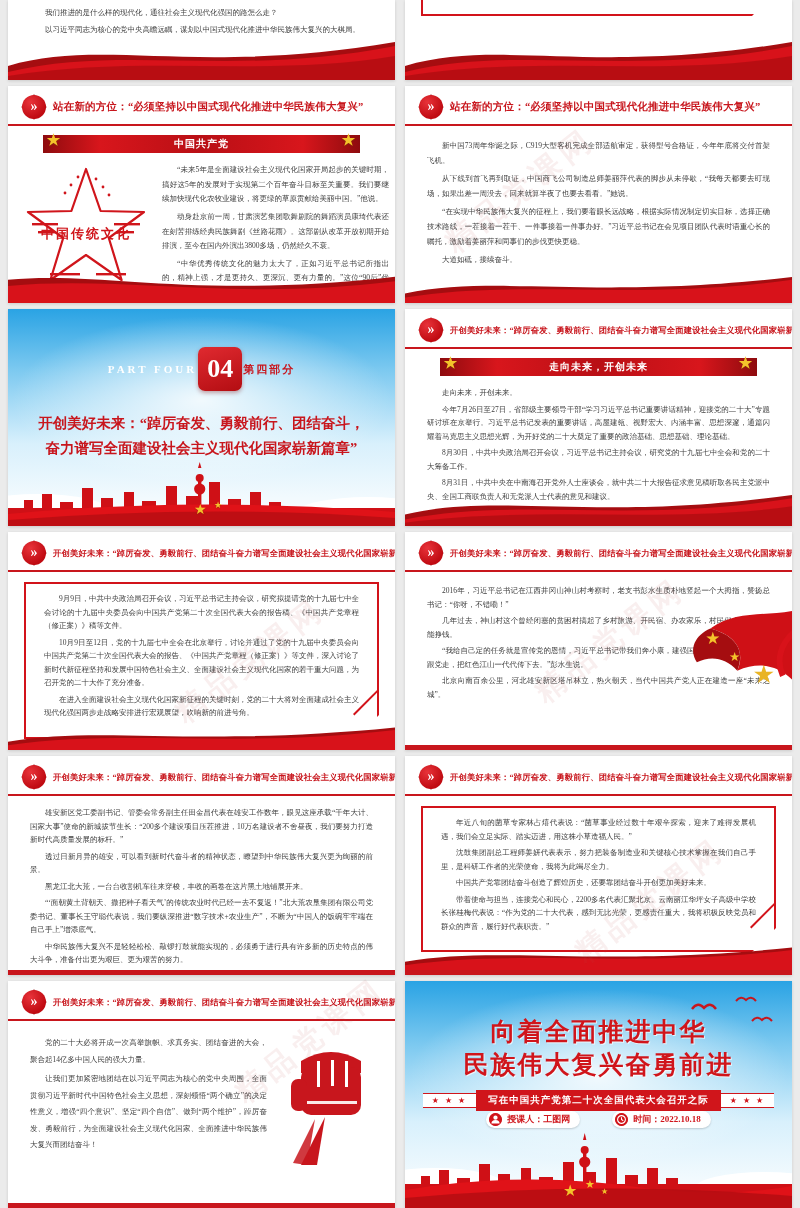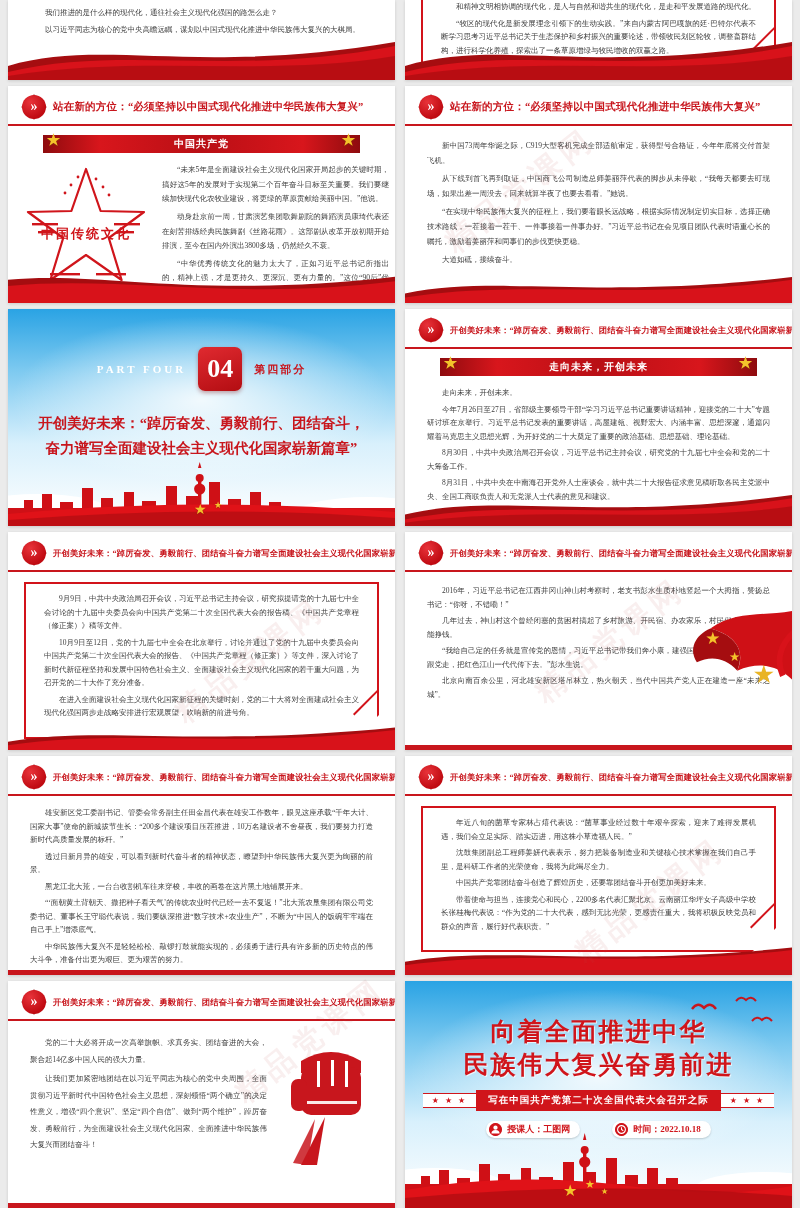--- a/index.html
+++ b/index.html
@@ -55,21 +55,21 @@
   .star-text{position:absolute;inset:0;display:flex;flex-direction:row;align-items:center;
              justify-content:center;color:#d0151b;font-weight:bold;font-size:13px;
              letter-spacing:2px;line-height:1.5;padding-top:6px;}
   .two-col{display:flex;}
   .two-col .texts{flex:1;padding-right:6px;}
 
   
   .sky{background:linear-gradient(180deg,#2aa3e4 0%,#7cc9f0 28%,#d8f0fc 62%,#ffffff 100%);}
   .sky .rays{position:absolute;inset:0;
        background:radial-gradient(ellipse 70% 55% at 50% 42%,rgba(255,255,255,.85),rgba(255,255,255,0) 70%);}
-  .part-row{position:relative;display:flex;align-items:center;justify-content:center;gap:12px;
+  .part-row{position:relative;display:flex;align-items:center;justify-content:center;gap:1px;
             margin-top:38px;z-index:2;}
   .part-en{color:#fff;font-weight:bold;font-size:11px;letter-spacing:3px;}
   .part-zh{color:#c8161d;font-weight:bold;font-size:11px;letter-spacing:2px;}
   .part-num{width:44px;height:44px;border-radius:7px;color:#fff;font-weight:bold;font-size:26px;
             line-height:44px;text-align:center;
             background:linear-gradient(160deg,#e02a30,#b30d12);box-shadow:0 2px 4px rgba(120,0,0,.35);}
   .div-title{position:relative;z-index:2;margin:20px auto 0;width:88%;text-align:center;
              color:#c8161d;font-weight:bold;font-size:14.5px;line-height:1.75;}
   .skyline{position:absolute;left:0;bottom:0;width:100%;z-index:1;}
   .gold-star{position:absolute;color:#f4c32b;z-index:4;text-shadow:0 1px 1px rgba(120,60,0,.4);}
@@ -77,21 +77,21 @@
   
   .cover-title{position:relative;z-index:2;margin-top:34px;text-align:center;color:#d0151b;
                font-weight:bold;font-size:25px;line-height:1.32;letter-spacing:2px;
                text-shadow:1px 1px 0 rgba(255,255,255,.7);}
   .subwrap{position:relative;z-index:2;display:flex;justify-content:center;align-items:center;
            margin-top:9px;}
   .sub-side{background:#fff;border-top:1px solid #d0151b;border-bottom:1px solid #d0151b;
             padding:2px 9px 1px;color:#d0151b;font-size:8px;letter-spacing:2px;line-height:10px;}
   .sub-center{background:#d0151b;color:#fff;font-weight:bold;font-size:9.5px;
               padding:4px 12px;letter-spacing:1px;}
-  .badges{position:relative;z-index:2;display:flex;justify-content:center;gap:32px;margin-top:10px;}
+  .badges{position:relative;z-index:2;display:flex;justify-content:center;gap:32px;}
   .badge{display:flex;align-items:center;gap:5px;background:#fff;border-radius:9px;
          padding:2px 10px 2px 3px;color:#d0151b;font-size:9px;font-weight:bold;
          box-shadow:0 1px 2px rgba(0,0,0,.18);}
   .badge .bico{width:13px;height:13px;border-radius:50%;background:#d0151b;flex:0 0 13px;}
   .birds{position:absolute;right:12px;top:14px;z-index:2;}
 
   
   .fist-art{position:absolute;right:18px;top:36px;z-index:1;}
   .flag-art{position:absolute;right:-6px;bottom:26px;z-index:1;}
 
@@ -111,24 +111,20 @@
     </div>
     <svg class="ribbon" viewBox="0 0 387 44" preserveAspectRatio="none">
       <path d="M0,30 C95,2 185,40 387,6 L387,18 C210,48 115,12 0,40 Z" fill="#a50d10"></path>
       <path d="M0,36 C115,8 225,42 387,10 L387,44 L0,44 Z" fill="#d8121a"></path>
       <path d="M0,40 C135,18 255,42 387,20 L387,44 L0,44 Z" fill="#b30d12" opacity=".85"></path>
     </svg>
   </div>
 
   <div class="slide col-r" style="top:0;height:80px;">
     <div class="textbox cut">
-      <div class="sl-body" style="padding:0;">
-        <p>和精神文明相协调的现代化，是人与自然和谐共生的现代化，是走和平发展道路的现代化。</p>
-        <p>“牧区的现代化是新发展理念引领下的生动实践。”来自内蒙古阿巴嘎旗的廷·巴特尔代表不断学习思考习近平总书记关于生态保护和乡村振兴的重要论述，带领牧民划区轮牧，调整畜群结构，进行科学化养殖，探索出了一条草原增绿与牧民增收的双赢之路。</p>
-      </div>
       <span class="curl"></span>
     </div>
     <svg class="ribbon" viewBox="0 0 387 44" preserveAspectRatio="none">
       <path d="M0,30 C95,2 185,40 387,6 L387,18 C210,48 115,12 0,40 Z" fill="#a50d10"></path>
       <path d="M0,36 C115,8 225,42 387,10 L387,44 L0,44 Z" fill="#d8121a"></path>
       <path d="M0,40 C135,18 255,42 387,20 L387,44 L0,44 Z" fill="#b30d12" opacity=".85"></path>
     </svg>
   </div>
 
   <div class="slide col-l lh-lg" style="top:86px;height:217px;">

